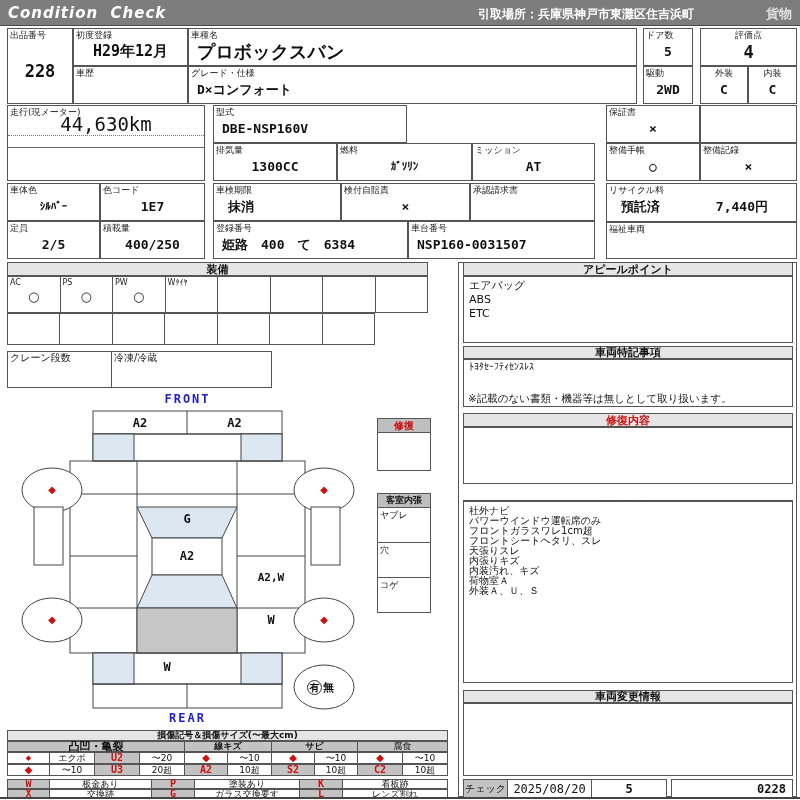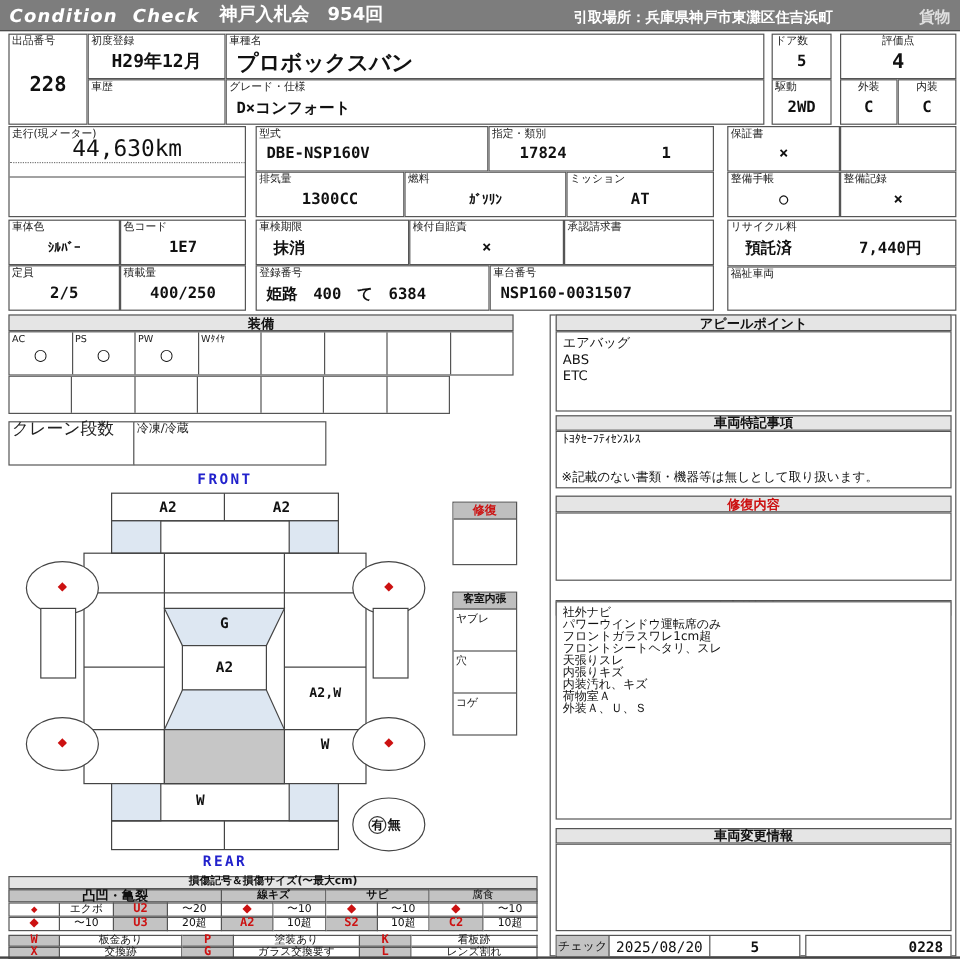--- a/index.html
+++ b/index.html
@@ -51,21 +51,20 @@
   .apline{font-size:11px;line-height:14px;white-space:nowrap}
   .bottomline{position:absolute;left:0;top:797px;width:800px;height:2px;background:#444}
 </style>
 </head>
 <body>
 
 <div id="page">
 
   <div class="topbar">
     <span class="brand">Condition  Check</span>
-    <span class="auction">神戸入札会　954回</span>
     <span class="pickup">引取場所：兵庫県神戸市東灘区住吉浜町</span>
     <span class="cargo">貨物</span>
   </div>
 
   <div class="cell" style="left:7px;top:28px;width:66px;height:76px">
     <span class="lbl">出品番号</span>
     <div class="val big">228</div>
   </div>
   <div class="cell" style="left:73px;top:28px;width:115px;height:38px">
     <span class="lbl">初度登録</span>
@@ -107,27 +106,20 @@
   <div class="cell" style="left:7px;top:105px;width:198px;height:76px">
     <span class="lbl">走行(現メーター)</span>
     <div style="position:absolute;left:0;top:0;right:0;height:30px;border-bottom:1px dotted #777;display:flex;align-items:flex-end;justify-content:center">
       <span style="font-family:'DejaVu Sans Mono',monospace;font-weight:normal;font-size:19px">44,630km</span>
     </div>
     <div style="position:absolute;left:0;top:30px;right:0;height:12px;border-bottom:1px solid #666"></div>
   </div>
   <div class="cell" style="left:213px;top:105px;width:194px;height:38px">
     <span class="lbl">型式</span>
     <div class="val left">DBE-NSP160V</div>
-  </div>
-  <div class="cell" style="left:407px;top:105px;width:188px;height:38px">
-    <span class="lbl">指定・類別</span>
-    <div class="val" style="justify-content:space-between;padding:0 35px 0 25px">
-      <span>17824</span>
-      <span>1</span>
-    </div>
   </div>
   <div class="cell" style="left:213px;top:143px;width:124px;height:38px">
     <span class="lbl">排気量</span>
     <div class="val">1300CC</div>
   </div>
   <div class="cell" style="left:337px;top:143px;width:135px;height:38px">
     <span class="lbl">燃料</span>
     <div class="val small">ｶﾞｿﾘﾝ</div>
   </div>
   <div class="cell" style="left:472px;top:143px;width:123px;height:38px">
@@ -224,21 +216,21 @@
   <div class="eqrow" style="left:7px;top:313px;width:368px;height:32px">
     <div class="eqcell"></div>
     <div class="eqcell"></div>
     <div class="eqcell"></div>
     <div class="eqcell"></div>
     <div class="eqcell"></div>
     <div class="eqcell"></div>
     <div class="eqcell"></div>
   </div>
   <div class="cell" style="left:7px;top:351px;width:105px;height:37px">
-    <span class="lbl" style="font-size:14px">クレーン段数</span>
+    <span class="lbl" style="font-size:10px">クレーン段数</span>
   </div>
   <div class="cell" style="left:111px;top:351px;width:161px;height:37px">
     <span class="lbl" style="font-size:10px">冷凍/冷蔵</span>
   </div>
 
   <svg class="abs" style="left:0;top:392px" width="460" height="336" viewBox="0 0 460 336">
     <g fill="none" stroke="#444" stroke-width="1">
       <rect x="93" y="19" width="189" height="23"></rect>
       <line x1="187" y1="19" x2="187" y2="42"></line>
       <rect x="93" y="42" width="189" height="27"></rect>

